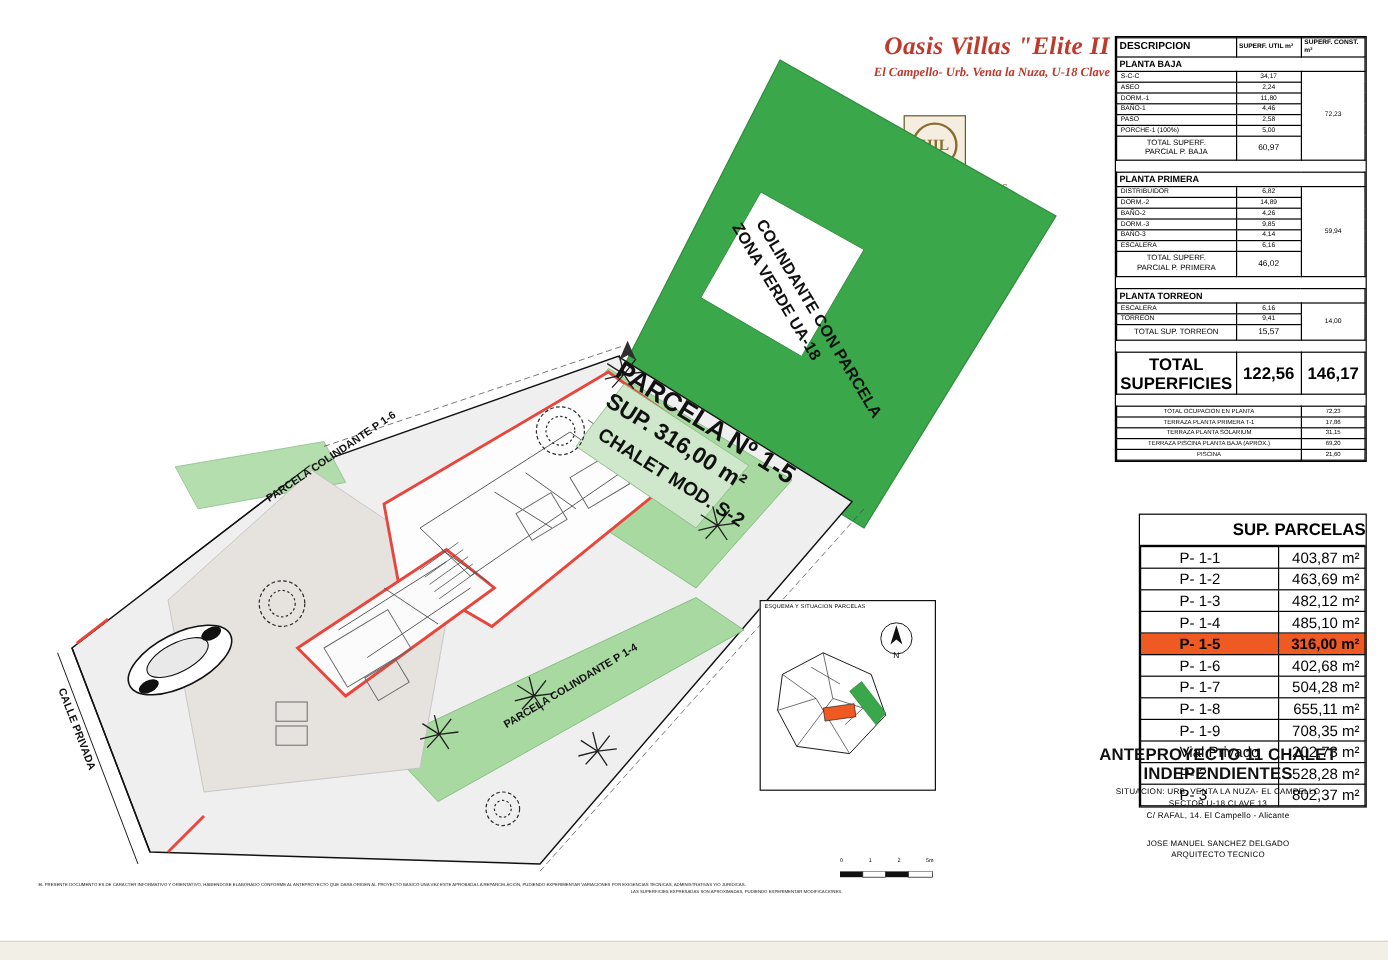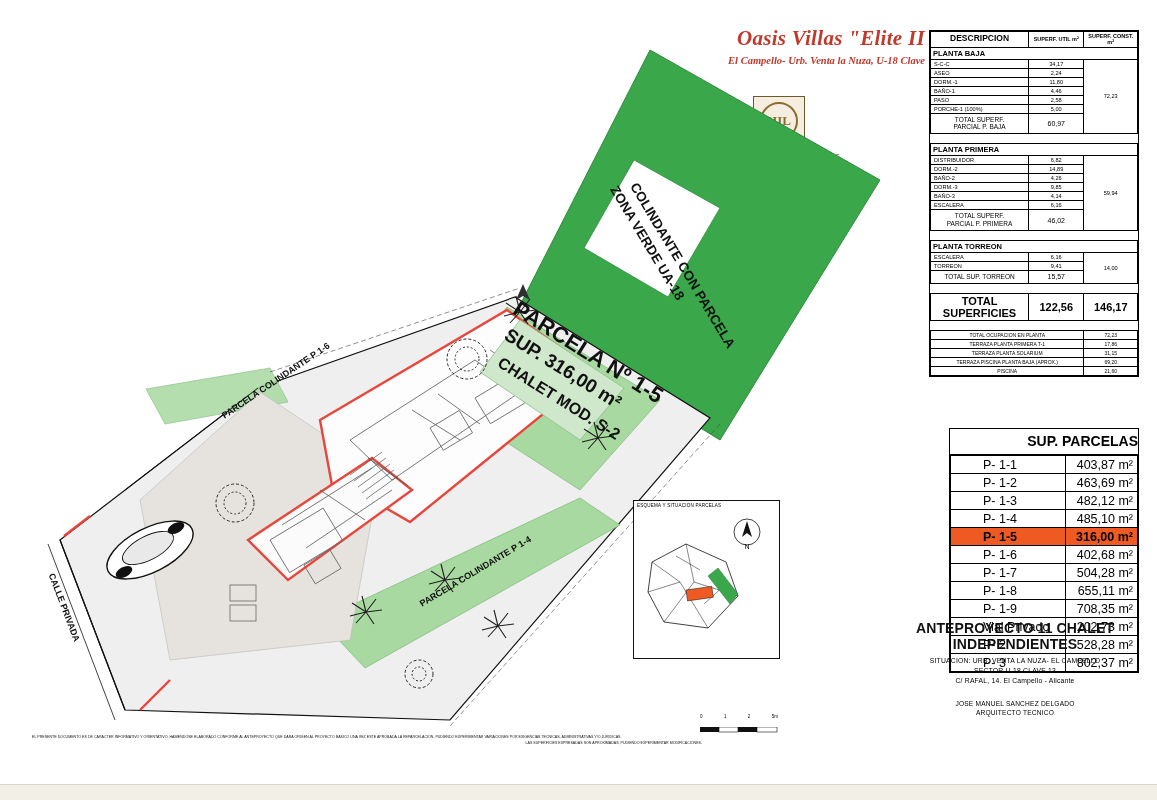--- a/index.html
+++ b/index.html
@@ -28,31 +28,31 @@
   .draw{position:absolute;left:20px;top:20px;width:890px;height:720px;}
   svg.plan{position:absolute;left:0;top:0;}
 
   .plot-label{position:absolute;color:#111;font-weight:bold;font-family:"Liberation Sans",sans-serif;white-space:nowrap;}
 
   
   .cuadro{position:absolute;left:929px;top:30px;width:208px;border:1.6px solid #000;background:#fff;}
   .cuadro-title{text-align:center;font-size:13.5px;font-weight:bold;padding:7px 4px 8px;line-height:1.25;border-bottom:1.6px solid #000;}
   table.tb{border-collapse:collapse;width:100%;font-size:7px;}
   table.tb td,table.tb th{border:0.8px solid #000;padding:1px 2px;}
-  .hdr td{font-size:8.5px;font-weight:bold;text-align:center;padding:3px 1px;line-height:1.15;}
+  .hdr td{font-size:8.5px;font-weight:bold;text-align:left;padding:3px 1px;line-height:1.15;}
   .hdr td.d{width:95px;}
   .hdr td.u{width:52px;font-size:5.5px;}
   .hdr td.c{width:50px;font-size:5.5px;}
   .sect td{font-weight:bold;font-size:7.5px;text-align:left;padding:2px 3px;}
   .rw td:first-child{text-align:left;padding-left:3px;font-size:5.6px;}
   .rw td{text-align:center;font-size:5.6px;}
   .tot td{font-size:7px;text-align:center;font-weight:normal;}
   .tot td:first-child{font-size:6.5px;text-align:center;line-height:1.2;padding:2px;}
   .big{font-size:10px;text-align:center;vertical-align:middle;}
-  .totalrow td{font-weight:bold;font-size:11px;text-align:center;padding:7px 2px;}
+  .totalrow td{font-weight:bold;font-size:14px;text-align:center;padding:7px 2px;}
   .tiny td{font-size:5px;text-align:center;padding:1px 2px;}
   .tiny td:first-child{text-align:center;}
   .blankrow td{height:7px;border-left:1.6px solid #000;border-right:1.6px solid #000;border-top:none;border-bottom:none;}
 
   
   .parcelas{position:absolute;left:949px;top:428px;width:188px;border:1.6px solid #000;background:#fff;}
   .parcelas .pt{text-align:right;font-weight:bold;font-size:14px;padding:4px 0 5px;border-bottom:1.2px solid #000;}
   table.pr{border-collapse:collapse;width:100%;font-size:12.5px;}
   table.pr td{border:0.9px solid #000;padding:1px 4px;height:15px;}
   table.pr td.k{width:78px;padding-left:32px;}

